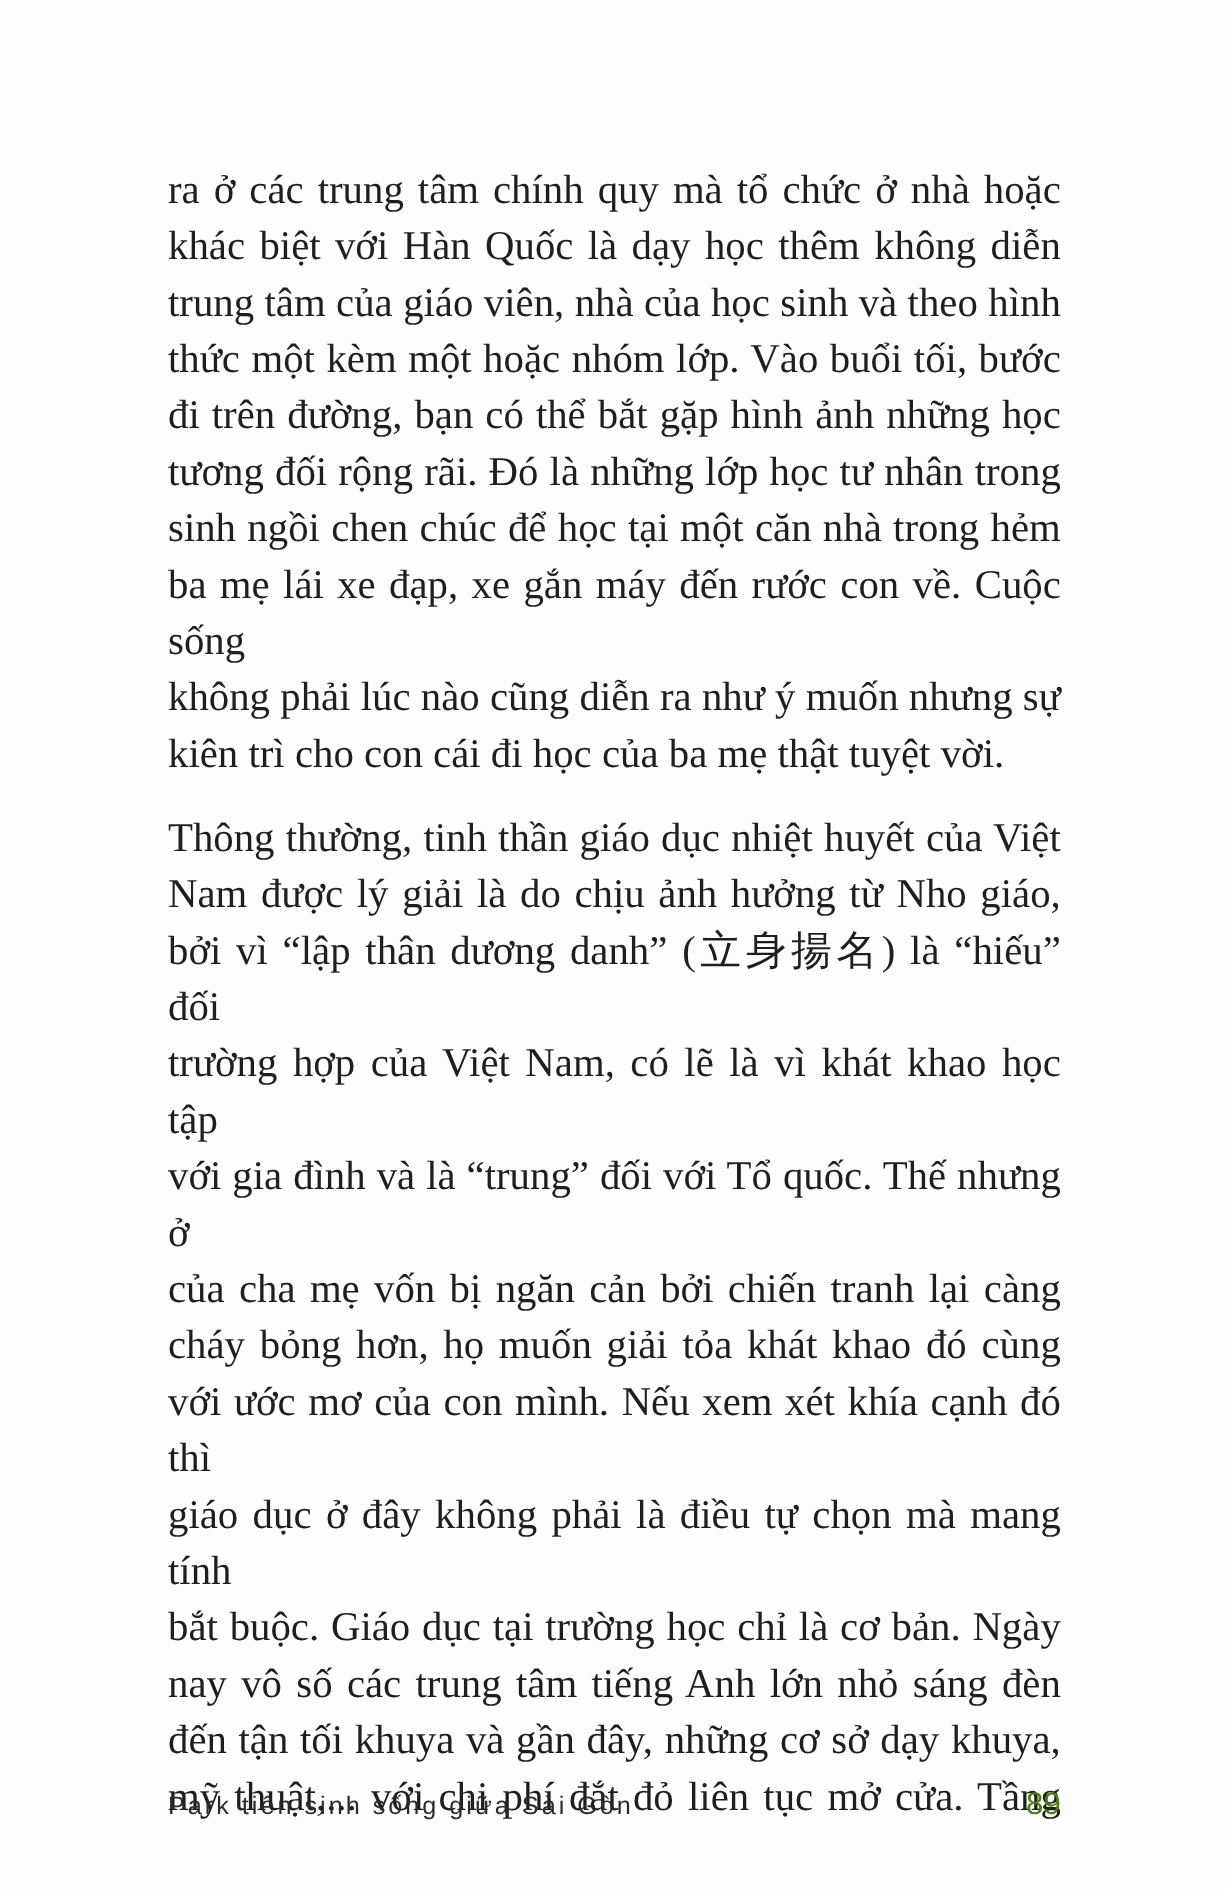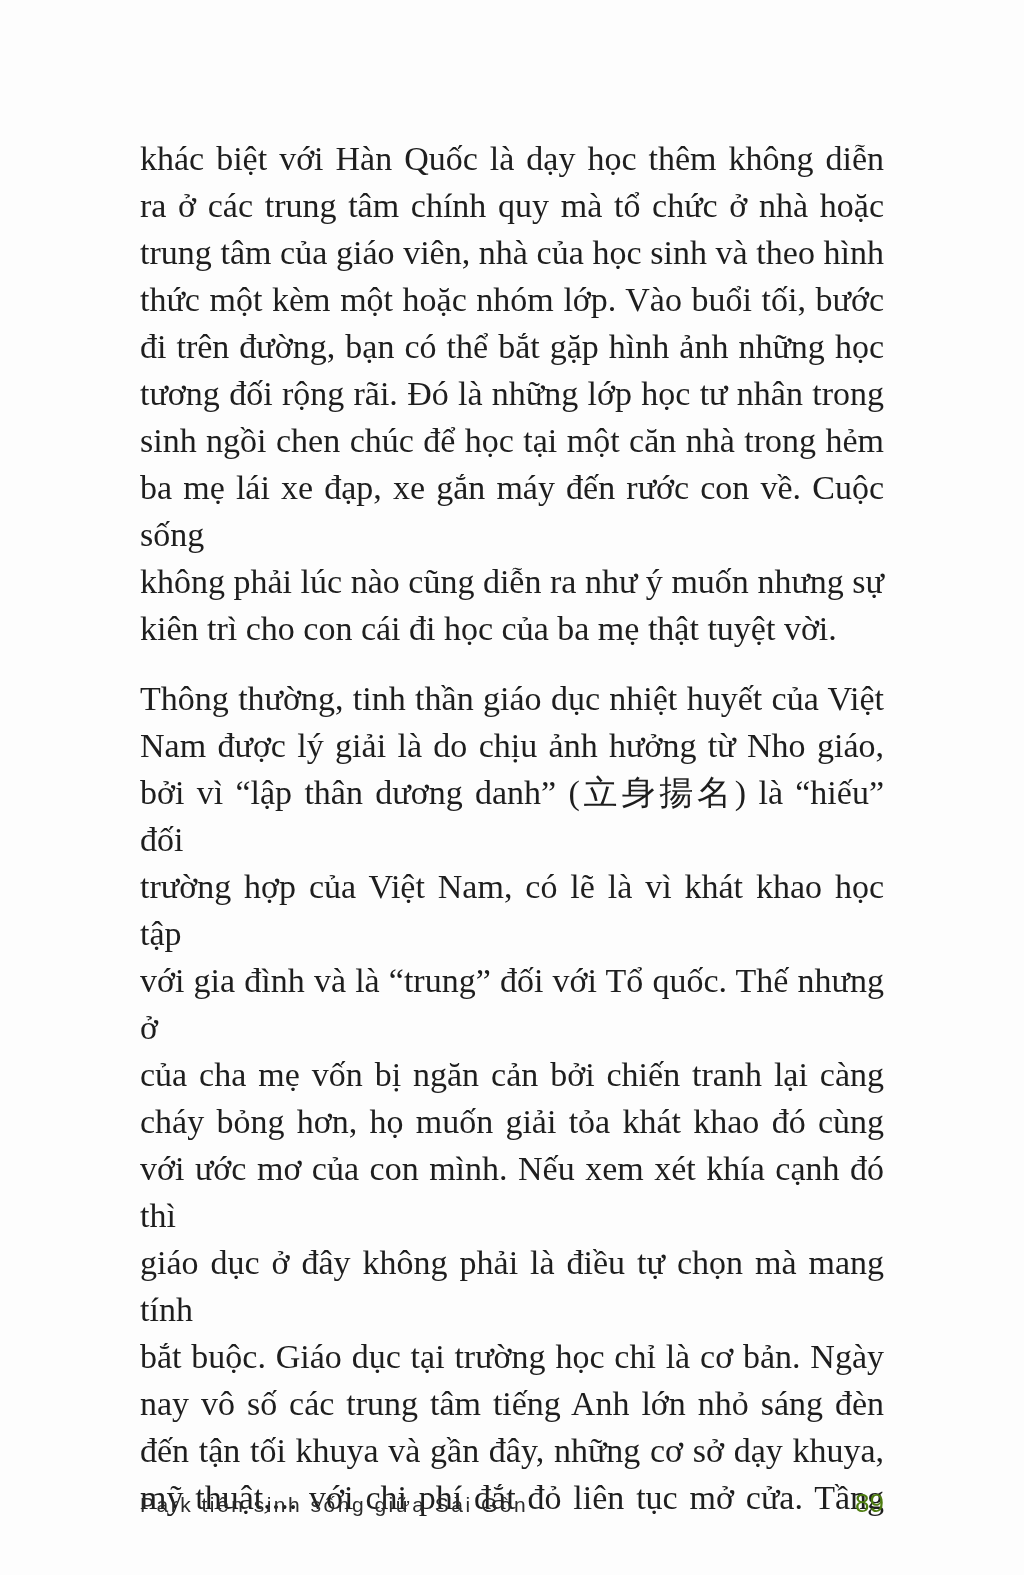--- a/index.html
+++ b/index.html
@@ -61,22 +61,22 @@
     color: #4d7c0f;
   }
 </style>
 </head>
 <body>
 
 <div class="page">
 
   <div class="text-block" id="text-block">
       <div class="para">
+        <div class="line">ra ở các trung tâm chính quy mà tổ chức ở nhà hoặc</div>
         <div class="line">khác biệt với Hàn Quốc là dạy học thêm không diễn</div>
-        <div class="line">ra ở các trung tâm chính quy mà tổ chức ở nhà hoặc</div>
         <div class="line">trung tâm của giáo viên, nhà của học sinh và theo hình</div>
         <div class="line">thức một kèm một hoặc nhóm lớp. Vào buổi tối, bước</div>
         <div class="line">đi trên đường, bạn có thể bắt gặp hình ảnh những học</div>
         <div class="line">tương đối rộng rãi. Đó là những lớp học tư nhân trong</div>
         <div class="line">sinh ngồi chen chúc để học tại một căn nhà trong hẻm</div>
         <div class="line">ba mẹ lái xe đạp, xe gắn máy đến rước con về. Cuộc sống</div>
         <div class="line">không phải lúc nào cũng diễn ra như ý muốn nhưng sự</div>
         <div class="line no-stretch">kiên trì cho con cái đi học của ba mẹ thật tuyệt vời.</div>
       </div>
       <div class="para">

